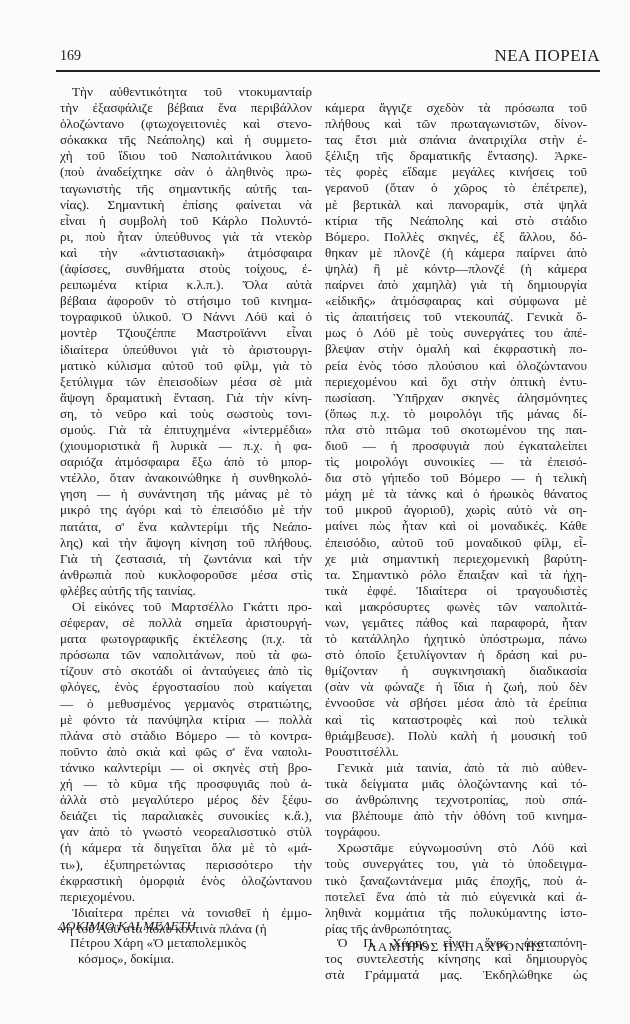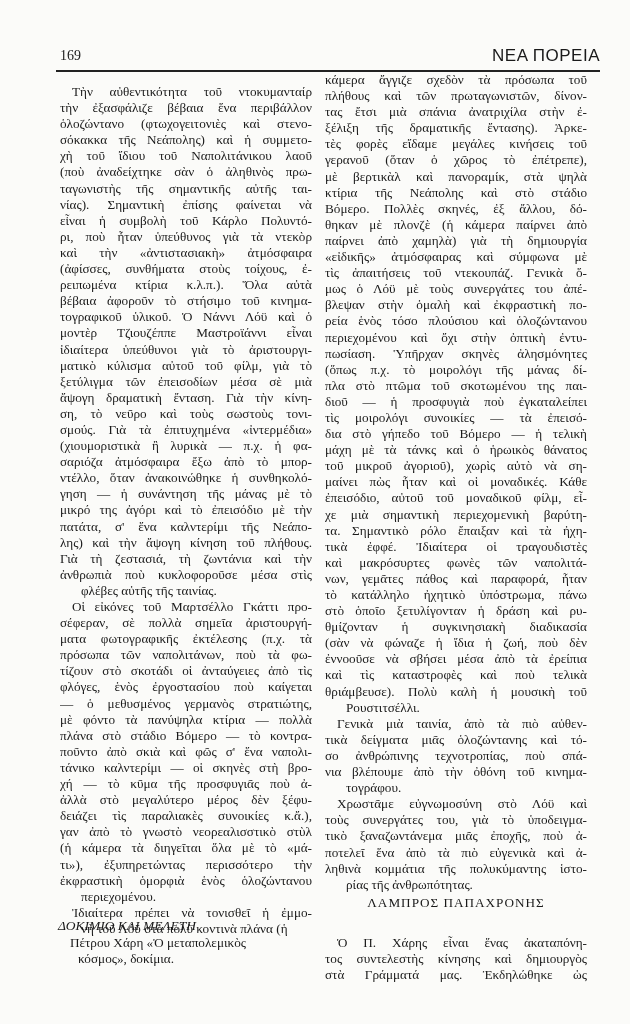--- a/index.html
+++ b/index.html
@@ -3,27 +3,27 @@
 <meta charset="utf-8">
 <style>
   html, body { margin: 0; padding: 0; }
   body {
     width: 630px; height: 1024px; background: #fbfbf9; position: relative;
     font-family: "DejaVu Serif", "Liberation Serif", serif; color: #1a1a1a; overflow: hidden;
   }
   .page { position: absolute; left: 0; top: 0; width: 630px; height: 1024px; }
   .header { position: absolute; left: 60px; top: 46px; width: 540px; height: 24px; }
   .page-num { position: absolute; left: 0; top: 2px; font-family: "Liberation Serif", serif; font-size: 14px; }
-  .journal { position: absolute; right: 0; top: 0; font-family: Liberation Sans, sans-serif; font-size: 17px; letter-spacing: 0.5px; }
+  .journal { position: absolute; right: 0; top: 0; font-family: Liberation Serif, serif; font-size: 17px; letter-spacing: 0.5px; }
   .rule { position: absolute; left: 56px; top: 70px; width: 544px; height: 2px; background: #222; }
   .col { position: absolute; font-family: "Liberation Serif", serif; font-size: 13.2px; line-height: 16.1px; text-align: justify; }
   .col-left { left: 60px; top: 84px; width: 252px; }
-  .col-right { left: 325px; top: 72px; width: 262px; }
+  .col-right { left: 325px; top: 100px; width: 262px; }
   .line { display: block; white-space: nowrap; text-align-last: justify; height: 16.1px; overflow: hidden; }
-  .line.last { text-align-last: left; margin-left: 21px; }
+  .line.last { text-align-last: left; }
   .line.indent { padding-left: 12px; }
   .signature { text-align: center !important; text-align-last: center !important; letter-spacing: 1px; margin-top: 2px; }
   .book-title { position: absolute; left: 58px; top: 872px; font-family: "Liberation Serif", serif; font-weight: bold; font-size: 38px; letter-spacing: 2px; }
   .book-sub { position: absolute; left: 58px; top: 918px; font-family: "Liberation Serif", serif; font-style: italic; font-size: 13.5px; }
   .book-left { position: absolute; left: 58px; top: 935px; width: 250px; font-family: "Liberation Serif", serif; font-size: 13.2px; line-height: 16px; }
   .book-right { position: absolute; left: 325px; top: 935px; width: 262px; font-family: "Liberation Serif", serif; font-size: 13.2px; line-height: 16px; }
 </style>
 </head>
 <body>
 
@@ -93,20 +93,21 @@
       <span class="line">κάμερα ἄγγιζε σχεδὸν τὰ πρόσωπα τοῦ</span>
       <span class="line">πλήθους καὶ τῶν πρωταγωνιστῶν, δίνον-</span>
       <span class="line">τας ἔτσι μιὰ σπάνια ἀνατριχίλα στὴν ἐ-</span>
       <span class="line">ξέλιξη τῆς δραματικῆς ἔντασης). Ἀρκε-</span>
       <span class="line">τὲς φορὲς εἴδαμε μεγάλες κινήσεις τοῦ</span>
       <span class="line">γερανοῦ (ὅταν ὁ χῶρος τὸ ἐπέτρεπε),</span>
       <span class="line">μὲ βερτικὰλ καὶ πανοραμίκ, στὰ ψηλὰ</span>
       <span class="line">κτίρια τῆς Νεάπολης καὶ στὸ στάδιο</span>
       <span class="line">Βόμερο. Πολλὲς σκηνές, ἐξ ἄλλου, δό-</span>
       <span class="line">θηκαν μὲ πλονζὲ (ἡ κάμερα παίρνει ἀπὸ</span>
+      <span class="line">ψηλὰ) ἢ μὲ κόντρ—πλονζέ (ἡ κάμερα</span>
       <span class="line">παίρνει ἀπὸ χαμηλὰ) γιὰ τὴ δημιουργία</span>
       <span class="line">«εἰδικῆς» ἀτμόσφαιρας καὶ σύμφωνα μὲ</span>
       <span class="line">τὶς ἀπαιτήσεις τοῦ ντεκουπάζ. Γενικὰ ὅ-</span>
       <span class="line">μως ὁ Λόϋ μὲ τοὺς συνεργάτες του ἀπέ-</span>
       <span class="line">βλεψαν στὴν ὁμαλὴ καὶ ἐκφραστικὴ πο-</span>
       <span class="line">ρεία ἑνὸς τόσο πλούσιου καὶ ὁλοζώντανου</span>
       <span class="line">περιεχομένου καὶ ὄχι στὴν ὀπτικὴ ἐντυ-</span>
       <span class="line">πωσίαση. Ὑπῆρχαν σκηνὲς ἀλησμόνητες</span>
       <span class="line">(ὅπως π.χ. τὸ μοιρολόγι τῆς μάνας δί-</span>
       <span class="line">πλα στὸ πτῶμα τοῦ σκοτωμένου της παι-</span>

